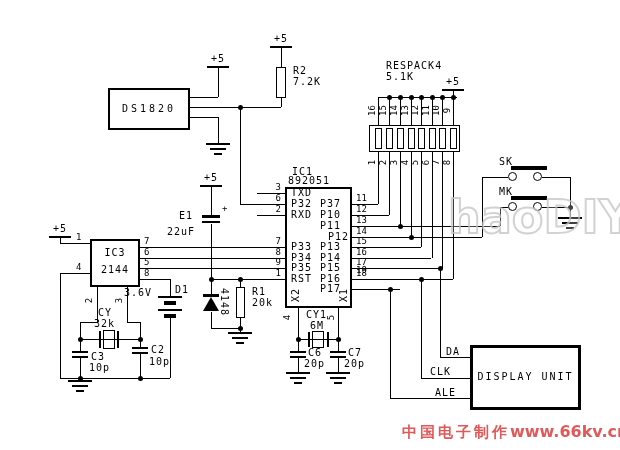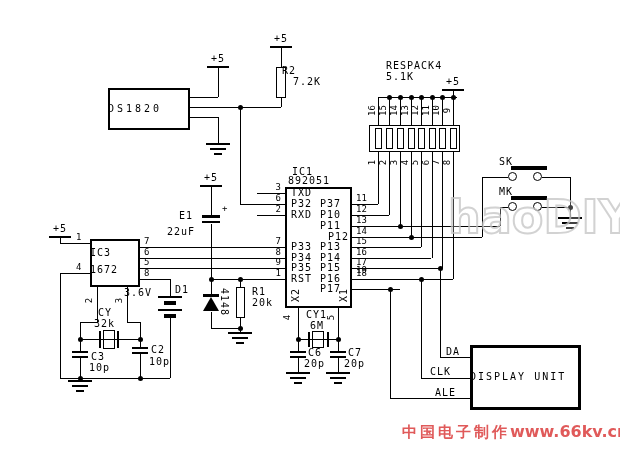--- a/index.html
+++ b/index.html
@@ -11,21 +11,21 @@
   .bx{position:absolute;box-sizing:border-box;border:2px solid #000;background:#fff}
   .bx3{position:absolute;box-sizing:border-box;border:3px solid #000;background:#fff}
   .res{position:absolute;box-sizing:border-box;border:1px solid #000;background:#fff}
   .plate{position:absolute;background:#000}
   .circ{position:absolute;width:9px;height:9px;box-sizing:border-box;border:1px solid #000;border-radius:50%;background:#fff}
   .tri{position:absolute;width:0;height:0;border-left:8px solid transparent;border-right:8px solid transparent;border-bottom:14px solid #000}
   .lbl{position:absolute;font-size:10px;line-height:10px;white-space:pre;letter-spacing:1px}
   .pn{position:absolute;font-size:9px;line-height:9px;white-space:pre}
   .rot{transform:rotate(-90deg);transform-origin:50% 50%;text-align:center}
   .rot90{transform:rotate(90deg);transform-origin:50% 50%;text-align:center}
-  .ctr{}
+  .ctr{text-align:center}
   .wm-gray{position:absolute;left:448px;top:194px;z-index:6;font-size:46px;line-height:46px;font-weight:bold;
            font-family:"DejaVu Sans","Liberation Sans",sans-serif;
            color:rgba(255,255,255,0.25);-webkit-text-stroke:2px rgba(195,195,195,0.75);letter-spacing:0}
   .wm-red{position:absolute;left:402px;top:423px;z-index:7;font-size:15px;line-height:18px;font-weight:bold;
           font-family:"DejaVu Sans","Liberation Sans",sans-serif;color:#e05a5a;white-space:pre}
   .wm-red .cn{letter-spacing:3px}
   .wm-red .url{letter-spacing:0;font-size:16px}
   .vcc{position:absolute;width:22px}
   .vcc .vlbl{position:absolute;left:0;top:0;width:22px;text-align:center;font-size:10px;line-height:10px;letter-spacing:1px}
   .vcc .vbar{position:absolute;left:0;width:22px;height:2px;background:#000}
@@ -33,35 +33,35 @@
 </head>
 <body>
 
 <div class="sheet">
 
   <div class="bx" style="left:108px;top:88px;width:82px;height:42px"></div>
   <div class="lbl ctr" style="left:108px;top:104px;width:82px;letter-spacing:3px">DS1820</div>
 
   <div class="bx" style="left:90px;top:239px;width:50px;height:48px"></div>
   <div class="lbl ctr" style="left:90px;top:248px;width:50px">IC3</div>
-  <div class="lbl ctr" style="left:90px;top:265px;width:50px">1672</div>
+  <div class="lbl ctr" style="left:90px;top:265px;width:50px">2144</div>
 
   <div class="bx" style="left:285px;top:187px;width:67px;height:121px"></div>
   <div class="lbl" style="left:292px;top:167px">IC1</div>
   <div class="lbl" style="left:288px;top:176px">892051</div>
 
   <div class="bx" style="left:369px;top:125px;width:91px;height:27px;border-width:1px"></div>
   <div class="lbl" style="left:386px;top:61px">RESPACK4</div>
   <div class="lbl" style="left:386px;top:72px">5.1K</div>
 
   <div class="bx3" style="left:470px;top:345px;width:111px;height:65px"></div>
   <div class="lbl ctr" style="left:470px;top:372px;width:111px;letter-spacing:2px">DISPLAY UNIT</div>
 
   <div class="res" style="left:276px;top:67px;width:10px;height:31px"></div>
-  <div class="lbl" style="left:282px;top:66px">R2</div>
+  <div class="lbl" style="left:293px;top:66px">R2</div>
   <div class="lbl" style="left:293px;top:77px">7.2K</div>
 
   <div class="res" style="left:236px;top:287px;width:9px;height:31px"></div>
   <div class="lbl" style="left:252px;top:287px">R1</div>
   <div class="lbl" style="left:252px;top:298px">20k</div>
 
   <div class="plate" style="left:202px;top:215px;width:18px;height:3px"></div>
   <div class="plate" style="left:202px;top:221px;width:18px;height:2px"></div>
   <div class="pn" style="left:222px;top:204px">+</div>
   <div class="lbl" style="left:179px;top:211px">E1</div>

